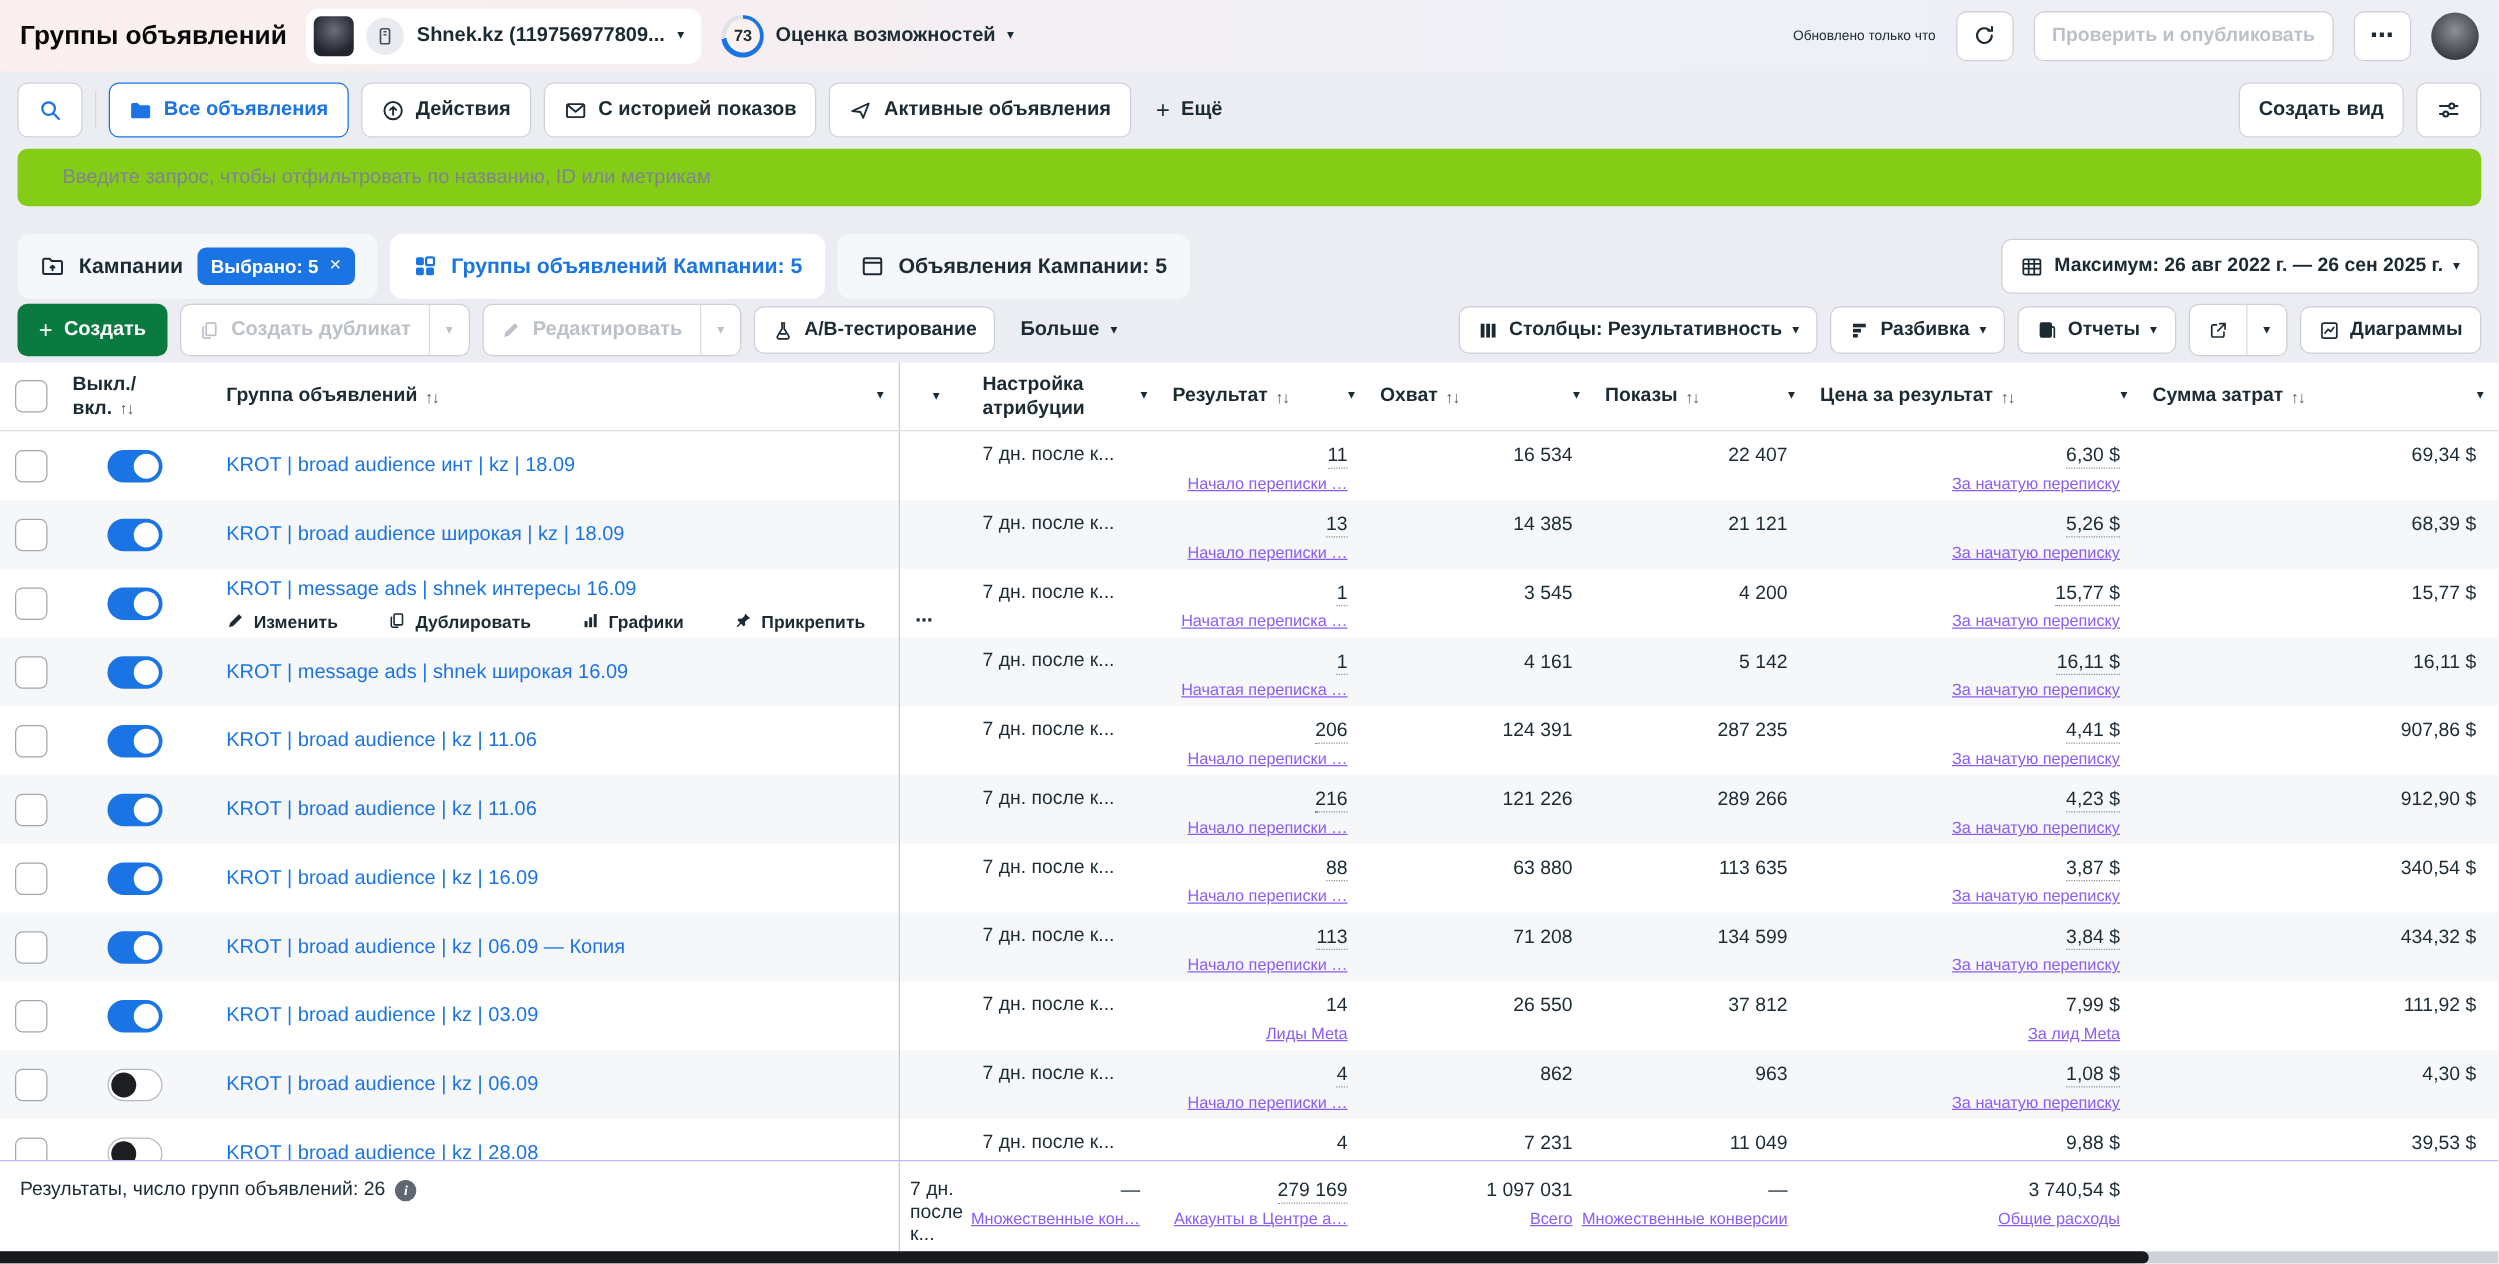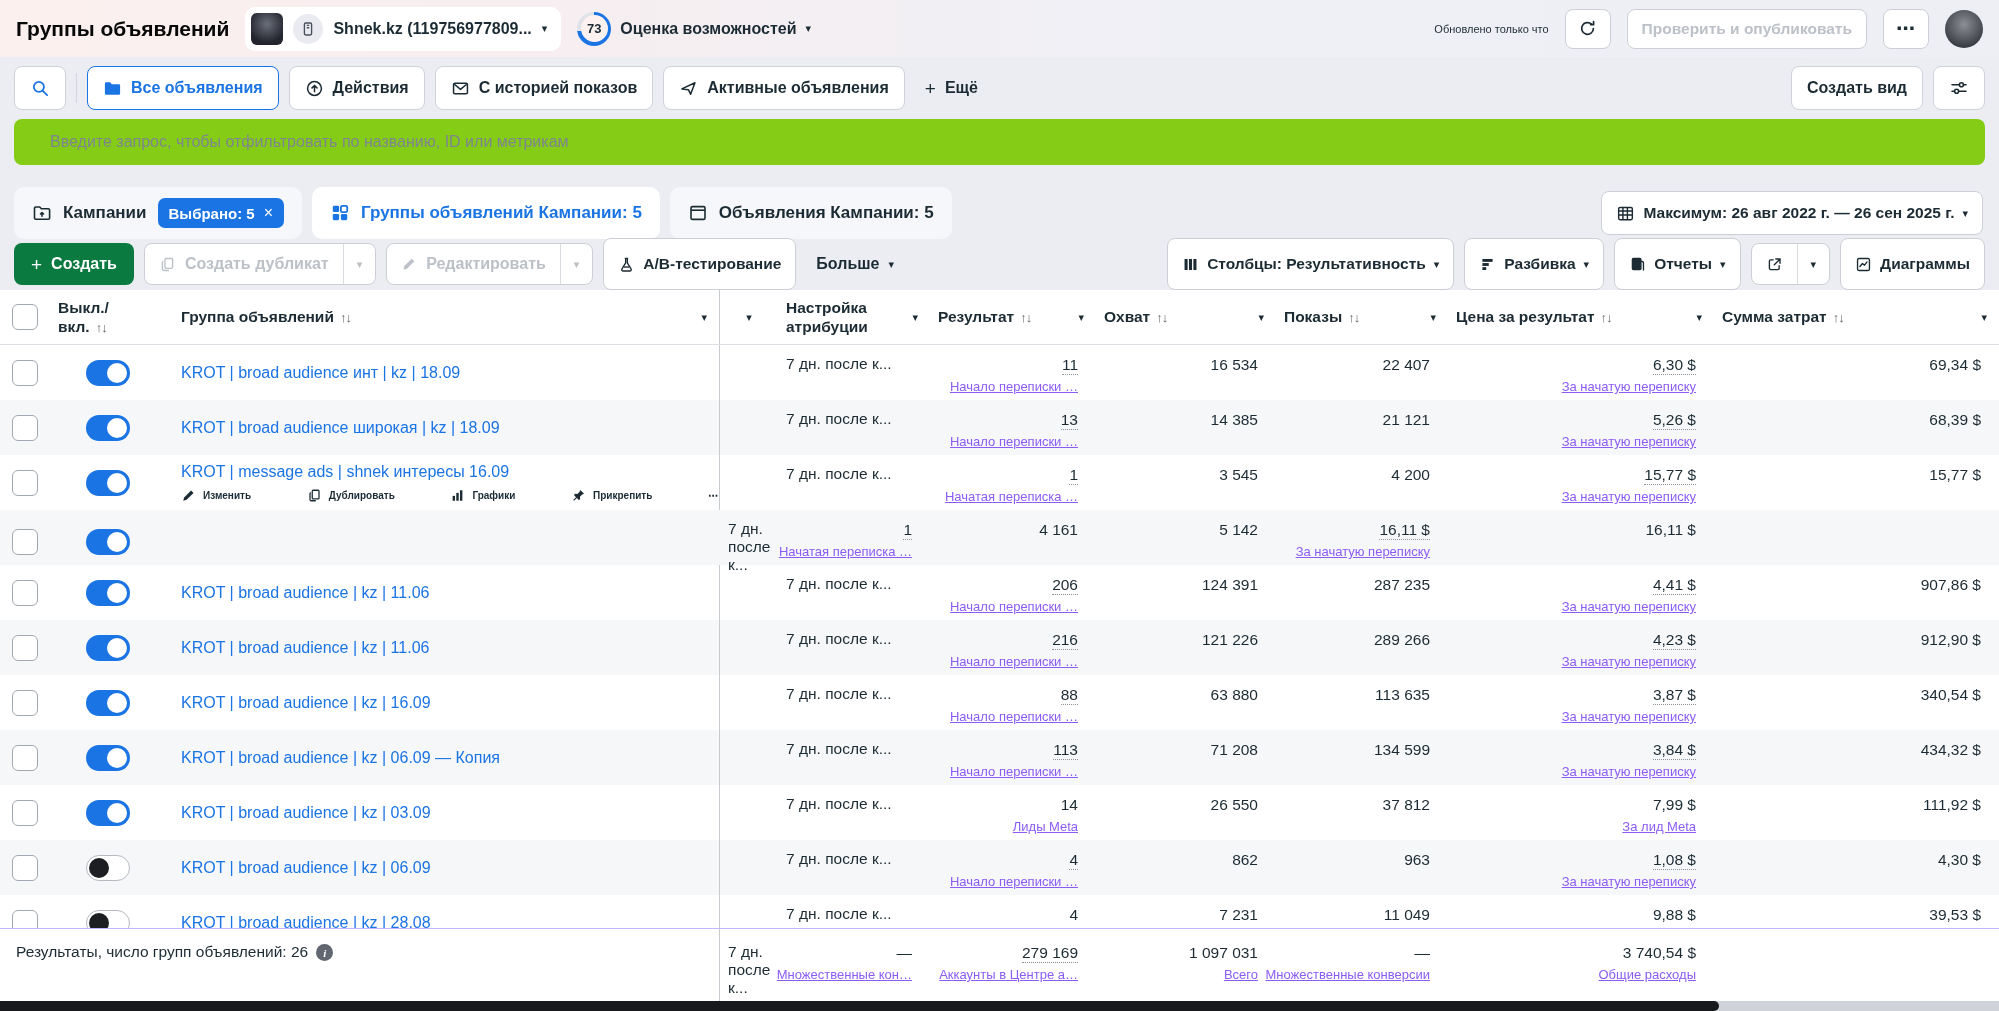--- a/index.html
+++ b/index.html
@@ -43,21 +43,21 @@
   
   .tabsrow { position:absolute; top:186px; left:0; right:0; height:54px; display:flex; align-items:center; padding:0 14px; gap:10px; }
   .tab { display:flex; align-items:center; gap:11px; height:52px; padding:0 18px; border-radius:10px; background:rgba(255,255,255,.55); cursor:pointer; font-size:17px; font-weight:700; color:#1c2b33; white-space:nowrap; }
   .tab.active { background:#fff; color:#1b74e4; }
   .tab-badge { display:flex; align-items:center; gap:9px; background:#1b74e4; color:#fff; border-radius:7px; height:30px; padding:0 11px; font-size:15px; font-weight:600; }
   .tab-badge .x { font-size:16px; font-weight:400; cursor:pointer; }
   .date-btn { margin-left:auto; }
 
   
   .toolbar { position:absolute; top:240px; left:0; right:0; height:48px; display:flex; align-items:center; padding:0 14px; gap:10px; }
-  .btn.h42 { height:52px; }
+  .btn.h42 { height:38px; }
   .create-btn { background:#0b7a40; border:none; color:#fff; font-size:16px; font-weight:600; height:42px; padding:0 17px; border-radius:8px; display:flex; align-items:center; gap:9px; cursor:pointer; }
   .split { display:flex; height:42px; background:#fff; border:1px solid #ccd0d6; border-radius:8px; overflow:hidden; }
   .split > div { display:flex; align-items:center; gap:9px; padding:0 14px; font-size:16px; font-weight:600; cursor:pointer; }
   .split > .caret-seg { border-left:1px solid #d8dbe0; padding:0 13px; }
   .split.disabled > div { color:#bcc1c8; }
   .toolbar-spacer { flex:1; }
 
   
   .tablewrap { position:absolute; top:290px; left:0; right:0; bottom:0; background:#fff; overflow:hidden; }
   .grid { display:grid; grid-template-columns:50px 115px 555px 58px 152px 166px 180px 172px 266px minmax(0,1fr); }
@@ -74,21 +74,21 @@
   .trow.alt { background:#f6f7f9; }
   .cell { display:flex; }
   .cell.ccenter { align-items:center; justify-content:center; }
   .tg { width:44px; height:26px; border-radius:13px; background:#1b74e4; position:relative; cursor:pointer; }
   .tg::after { content:""; position:absolute; width:20px; height:20px; border-radius:50%; background:#fff; top:3px; right:3px; }
   .off .tg { background:#fff; border:1.5px solid #b5bac1; }
   .off .tg::after { background:#1c1e21; left:2.5px; right:auto; top:2px; }
   .namec { flex-direction:column; justify-content:center; padding-left:16px; border-right:1px solid #c7cacf; }
   .rowname { font-size:16px; font-weight:400; color:#1b74e4; text-decoration:none; cursor:pointer; white-space:nowrap; overflow:hidden; text-overflow:ellipsis; padding-right:10px; }
   .has-actions .namec { justify-content:flex-start; padding-top:8px; gap:7px; }
-  .actions { display:flex; align-items:center; gap:24px; font-size:10px; font-weight:600; color:#1c2b33;justify-content:space-between; }
+  .actions { display:flex; align-items:center; gap:40px; font-size:14px; font-weight:600; color:#1c2b33; }
   .actions .act { display:flex; align-items:center; gap:7px; cursor:pointer; }
   .attrc { flex-direction:column; padding:10px 6px 0 8px; font-size:15.5px; color:#1c2b33; }
   .numc { flex-direction:column; align-items:flex-end; padding:10px 18px 0 6px; }
   .mainline { font-size:15.5px; color:#1c2b33; line-height:20px; }
   .uval { border-bottom:1px dotted #8d939b; padding-bottom:1px; }
   .nou .uval { border-bottom:none; }
   .subline { font-size:13px; color:#8b5cf6; margin-top:4px; white-space:nowrap;text-decoration:underline; }
 
   .tfoot { position:absolute; left:0; right:0; bottom:10px; height:73px; background:#fff; border-top:1px solid #c4b5fd; align-items:stretch; }
   .footer-label { display:flex; align-items:flex-start; gap:8px; padding:14px 0 0 16px; font-size:15.5px; font-weight:400; color:#1c2b33; border-right:1px solid #c7cacf; grid-column:1 / 4; }
@@ -530,20 +530,24 @@
             <div class="mainline">15,77 $</div>
           </div>
   </div>
         <div class="grid trow alt">
     <div class="cell ccenter">
             <span class="cb"></span>
           </div>
     <div class="cell ccenter">
             <span class="tg"></span>
           </div>
+    <div class="cell namec">
+      <a class="rowname">KROT | message ads | shnek широкая 16.09</a>
+
+    </div>
     <div class="cell"></div>
     <div class="cell attrc">
             <div>7 дн. после к...</div>
           </div>
     <div class="cell numc">
       <div class="mainline"><span class="uval">1</span></div>
       <div class="subline">Начатая переписка …</div>
     </div>
     <div class="cell numc">
             <div class="mainline">4 161</div>

